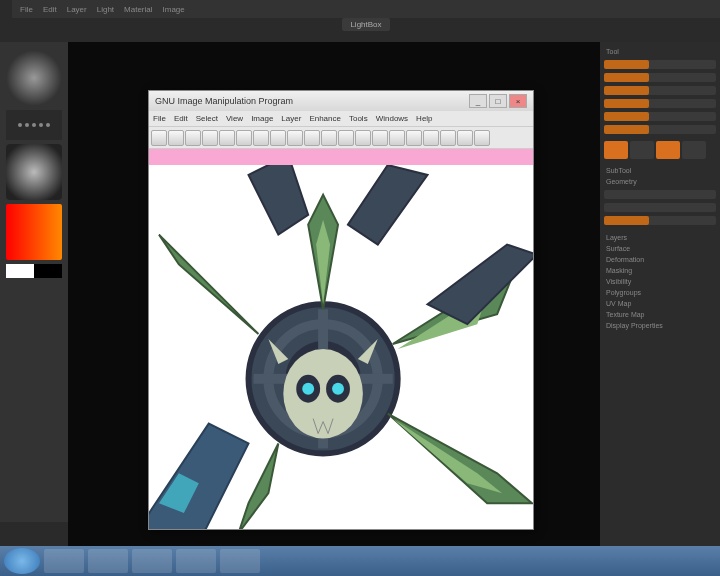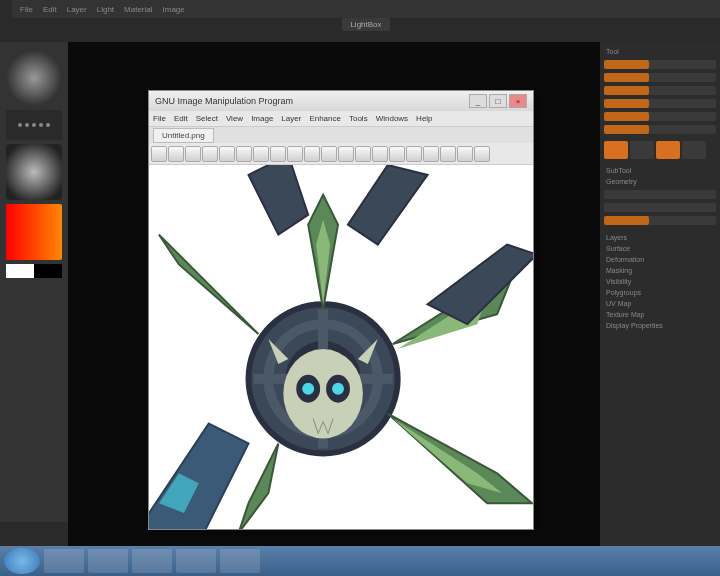--- a/index.html
+++ b/index.html
@@ -193,23 +193,20 @@
       <span>Edit</span>
       <span>Select</span>
       <span>View</span>
       <span>Image</span>
       <span>Layer</span>
       <span>Enhance</span>
       <span>Tools</span>
       <span>Windows</span>
       <span>Help</span>
     </div>
-    <div class="gimp-tabs">
-      <span class="gimp-tab">Untitled.png</span>
-    </div>
     <div class="gimp-toolbar">
       <span class="gimp-tool"></span>
       <span class="gimp-tool"></span>
       <span class="gimp-tool"></span>
       <span class="gimp-tool"></span>
       <span class="gimp-tool"></span>
       <span class="gimp-tool"></span>
       <span class="gimp-tool"></span>
       <span class="gimp-tool"></span>
       <span class="gimp-tool"></span>

